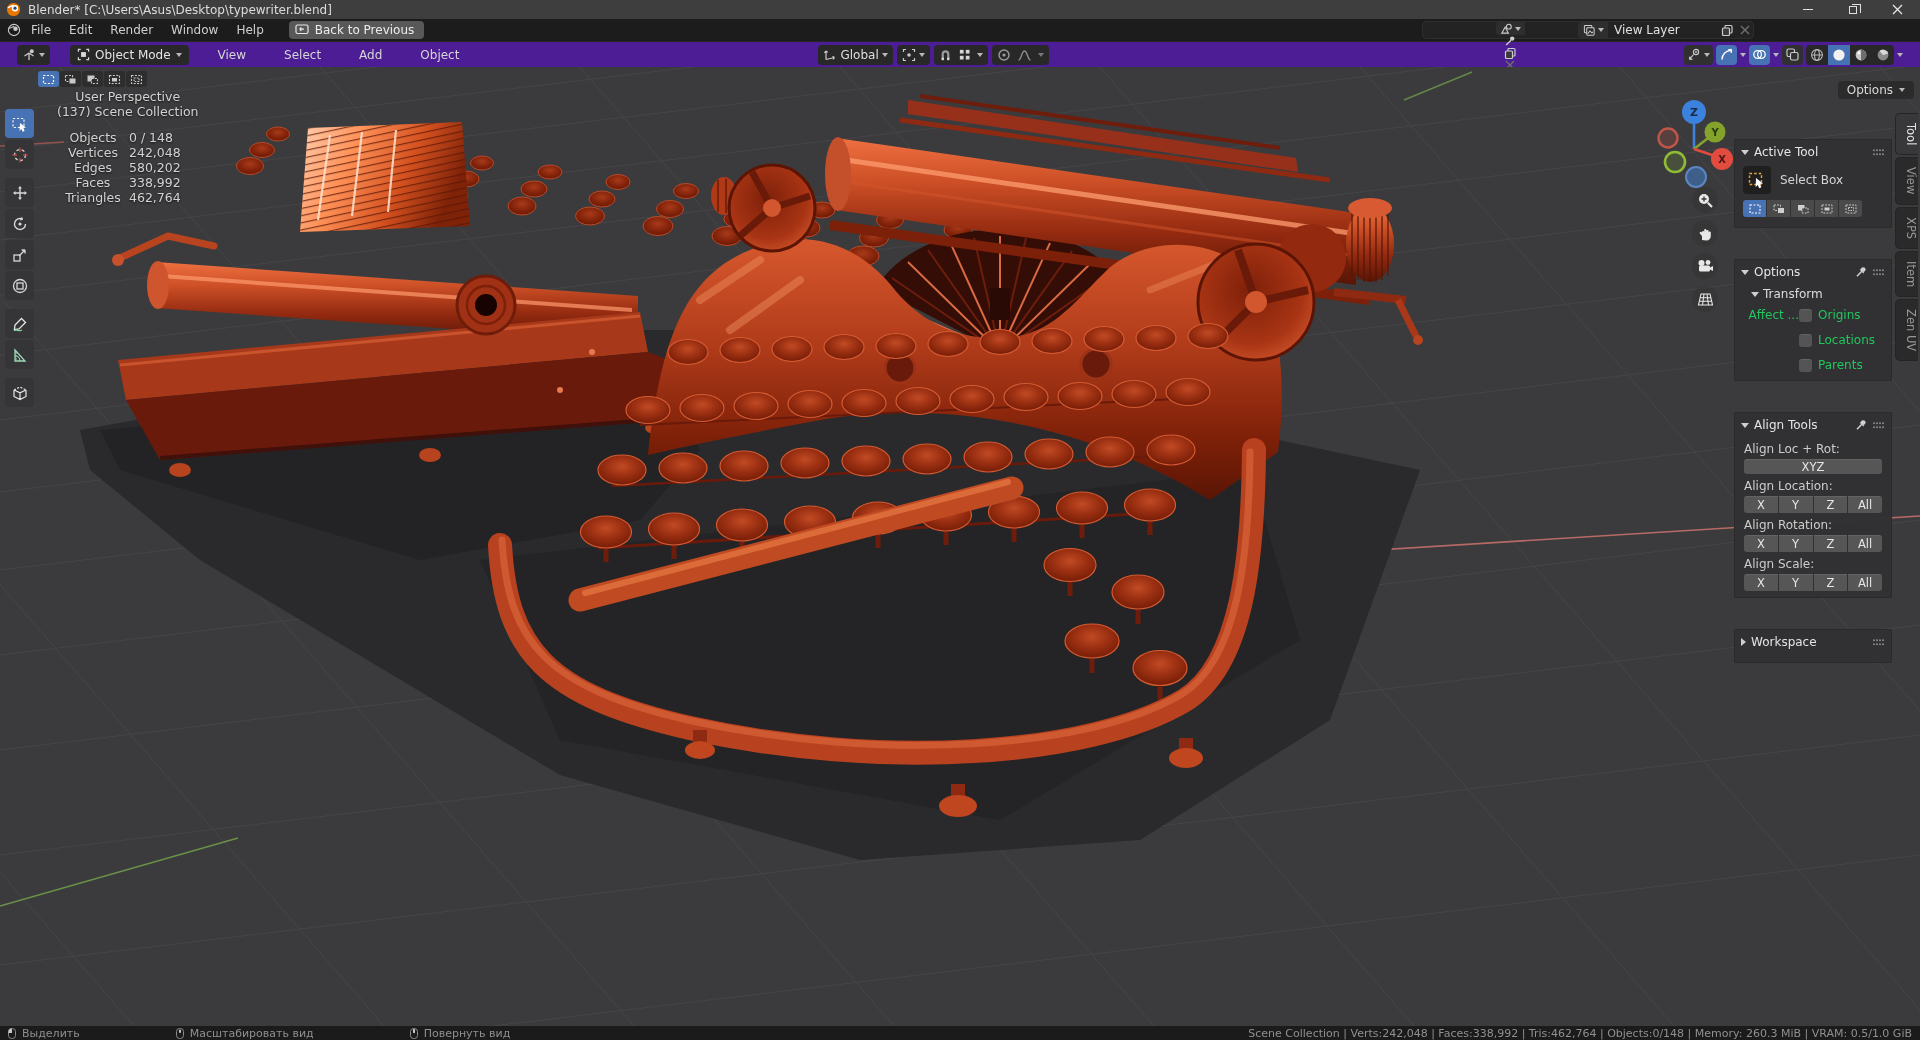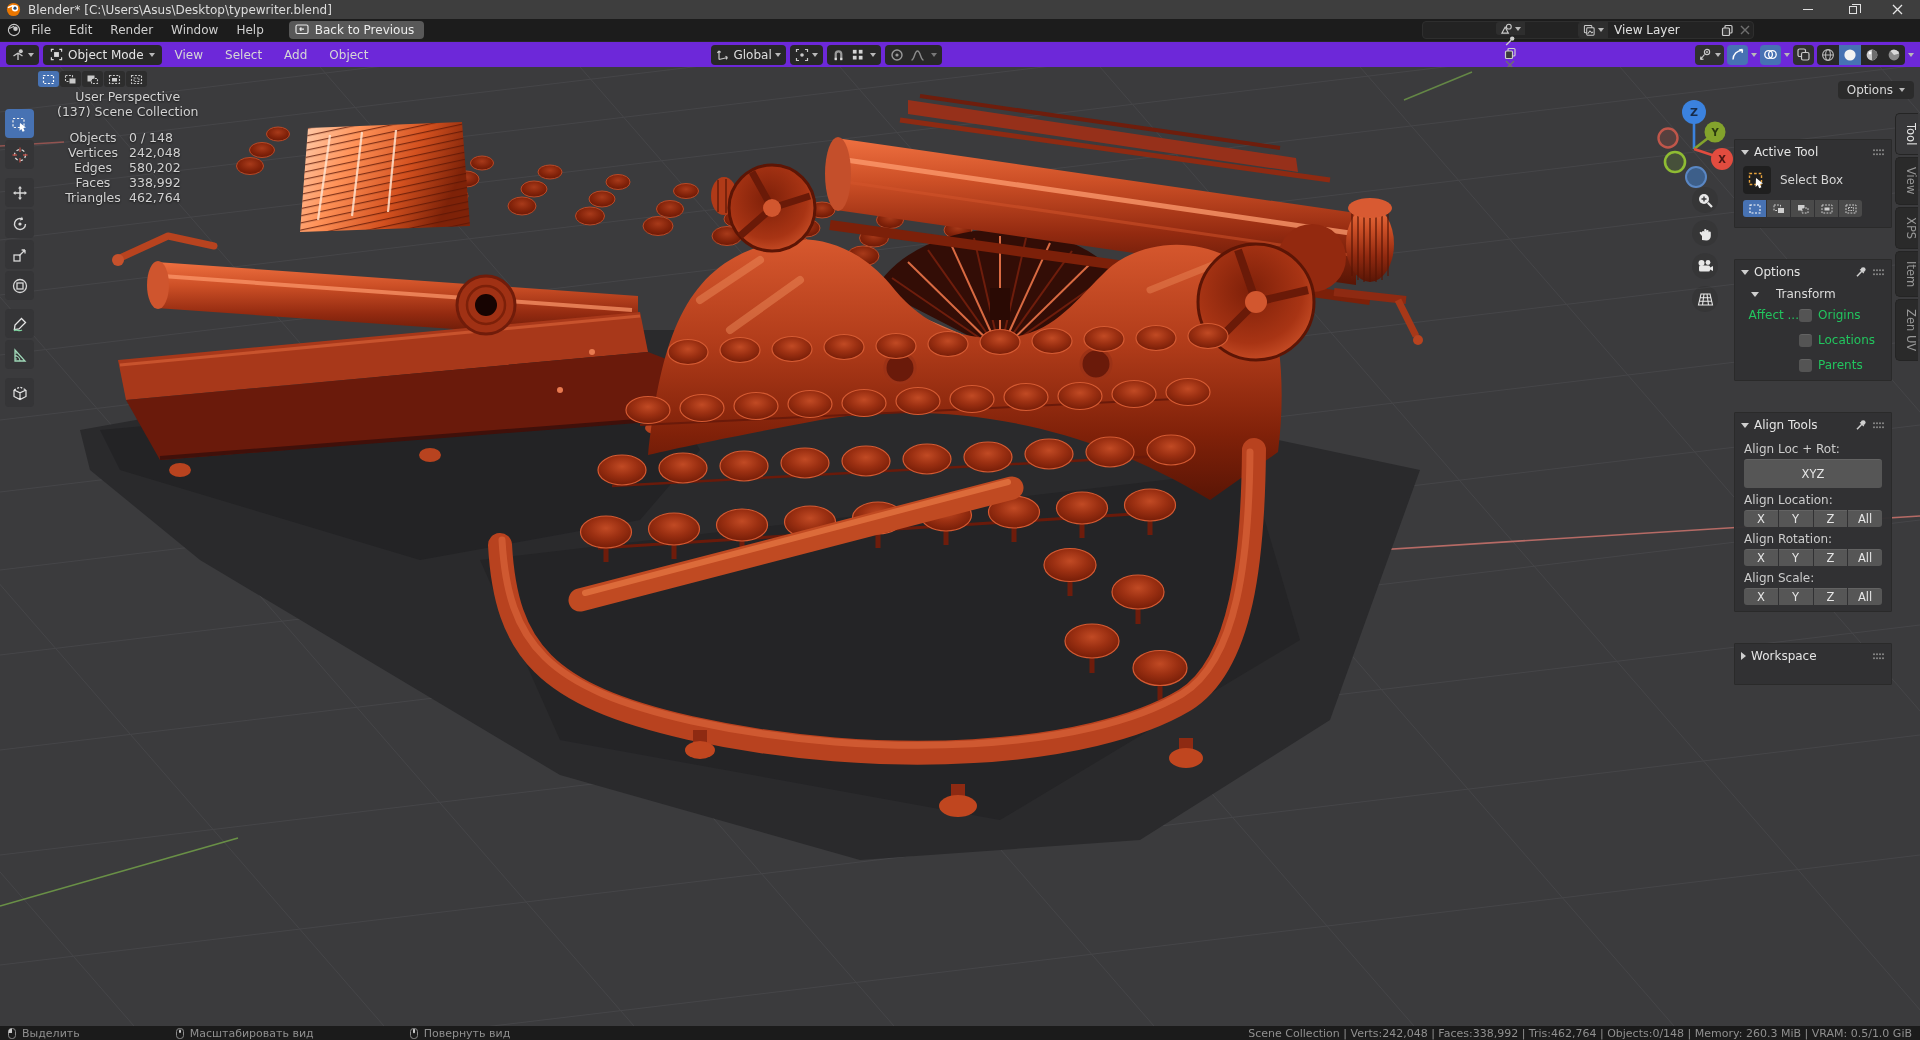--- a/index.html
+++ b/index.html
@@ -22,21 +22,21 @@
   .menubar{height:22px;background:#1c1c1c;display:flex;align-items:center;padding:0 6px;position:relative;}
   .menu-item{padding:2px 9px;color:#cfcfcf;border-radius:3px;}
   .btp-btn{margin-left:16px;display:flex;align-items:center;gap:6px;background:#585858;border-radius:4px;padding:2px 10px 2px 6px;color:#ececec;}
   .id-block{position:absolute;top:2px;height:18px;display:flex;align-items:center;background:#232323;border-radius:4px;border:1px solid #2e2e2e;}
   .id-block .icon-btn{display:flex;align-items:center;gap:2px;padding:0 4px;height:100%;background:#2e2e2e;border-radius:3px 0 0 3px;}
   .id-block .id-name{padding:0 6px;color:#e0e0e0;flex:1;white-space:nowrap;overflow:hidden;}
   .id-block .mini{padding:0 3px;display:flex;align-items:center;}
   .scene-block{right:322px;width:176px;flex-direction:column;}
   .vl-block{right:166px;width:176px;}
   
-  .toolheader{height:26px;background:#6d28d9;border-top:1px solid #252525;display:flex;align-items:center;padding:0 6px;gap:4px;}
+  .toolheader{height:26px;background:#4c1d95;border-top:1px solid #252525;display:flex;align-items:center;padding:0 17px;gap:20px;}
   .th-btn{display:flex;align-items:center;gap:3px;background:#282828;border-radius:4px;padding:2px 5px;height:20px;color:#dedede;}
   .th-menu{padding:3px 9px;color:#d6d6d6;}
   .mode-select{display:flex;align-items:center;gap:5px;background:#282828;border-radius:4px;padding:2px 7px;height:20px;color:#e3e3e3;}
   .center-cluster{display:flex;align-items:center;gap:4px;margin-left:330px;}
   .right-cluster{display:flex;align-items:center;gap:3px;margin-left:auto;}
   .tgl{display:flex;align-items:center;gap:2px;background:#303030;border-radius:4px;padding:1px 3px;height:20px;}
   .tgl.on{background:#4772b3;}
   .shade-group{display:flex;background:#282828;border-radius:4px;overflow:hidden;height:20px;}
   .shade-btn{width:22px;display:flex;align-items:center;justify-content:center;}
   .shade-btn.on{background:#4772b3;}
@@ -56,43 +56,43 @@
   .overlay-stats{position:absolute;left:57px;top:22px;color:#d2d2d2;text-shadow:0 1px 2px rgba(0,0,0,.65);font-size:12.5px;line-height:15px;text-align:center;}
   .stats-table{margin-top:11px;}
   .stats-row{display:flex;}
   .stats-row .lab{width:72px;}
   .nav-gizmo{position:absolute;left:1642px;top:26px;}
   .view-btns{position:absolute;left:1692px;top:120px;display:flex;flex-direction:column;gap:7px;align-items:center;}
   .view-btn{width:26px;height:26px;border-radius:13px;display:flex;align-items:center;justify-content:center;background:rgba(40,40,40,.25);}
   
   .sidebar{position:absolute;right:28px;top:44px;width:158px;display:flex;flex-direction:column;gap:3px;}
   .panel{background:rgba(49,49,51,.97);border:1px solid #2a2a2a;border-radius:1px;padding-bottom:6px;margin-top:28px;}
-  .panel.collapsed{padding-bottom:16px;}
+  .panel.collapsed{padding-bottom:8px;}
   .panel-head{display:flex;align-items:center;gap:5px;padding:5px 6px;color:#e4e4e4;}
   .panel-head .grip{margin-left:auto;}
   .tw{width:0;height:0;display:inline-block;}
   .tw.down{border-left:4px solid transparent;border-right:4px solid transparent;border-top:5px solid #cfcfcf;}
   .tw.right{border-top:4px solid transparent;border-bottom:4px solid transparent;border-left:5px solid #cfcfcf;}
   .tool-row{display:flex;align-items:center;gap:9px;padding:2px 8px 6px;}
   .tool-icon-box{width:28px;height:28px;background:#1f1f1f;border-radius:4px;display:flex;align-items:center;justify-content:center;}
   .mode5{display:flex;gap:1px;padding:0 8px 4px;}
   .mode5 .m{width:23px;height:17px;background:#4a4a4a;display:flex;align-items:center;justify-content:center;}
   .mode5 .m:first-child{border-radius:3px 0 0 3px;}
   .mode5 .m:last-child{border-radius:0 3px 3px 0;}
   .mode5 .m.on{background:#4772b3;}
-  .subhead{display:flex;align-items:center;gap:17px;padding:3px 6px 5px 16px;color:#dcdcdc;}
+  .subhead{display:flex;align-items:center;gap:4px;padding:3px 6px 5px 16px;color:#dcdcdc;}
   .affect-grid{display:grid;grid-template-columns:56px 1fr;padding:2px 8px;row-gap:11px;align-items:center;color:#22c55e;text-align:right;}
   .cb-row{display:flex;align-items:center;gap:6px;grid-column:2;}
   .cb{width:13px;height:13px;background:#545454;border-radius:3px;border-top:1px solid rgba(255,255,255,.09);}
   .al-label{padding:5px 9px 3px;color:#cccccc;}
   .al-grid{display:flex;gap:1px;padding:0 9px;}
   .al-btn{flex:1;height:17px;background:#565656;color:#e6e6e6;display:flex;align-items:center;justify-content:center;border-top:1px solid rgba(255,255,255,.08);font-size:11.5px;}
   .al-btn:first-child{border-radius:3px 0 0 3px;}
   .al-btn:last-child{border-radius:0 3px 3px 0;}
-  .al-wide{margin:0 9px;height:29px;background:#565656;border-radius:3px;color:#e6e6e6;display:flex;align-items:center;justify-content:center;border-top:1px solid rgba(255,255,255,.08);font-size:11.5px;}
+  .al-wide{margin:0 9px;height:15px;background:#565656;border-radius:3px;color:#e6e6e6;display:flex;align-items:center;justify-content:center;border-top:1px solid rgba(255,255,255,.08);font-size:11.5px;}
   .side-tabs{position:absolute;right:0;top:46px;width:25px;display:flex;flex-direction:column;gap:2px;}
   .side-tab{writing-mode:vertical-rl;background:#2a2a2a;color:#979797;border-radius:5px 0 0 5px;padding:9px 0;width:23px;text-align:center;font-size:11.5px;border:1px solid #242424;border-right:none;}
   .side-tab.on{background:#38383a;color:#e2e2e2;}
   
   .statusbar{position:absolute;bottom:0;left:0;width:1920px;height:14px;background:#1b1b1b;display:flex;align-items:center;padding:0 8px;font-size:11px;color:#8f8f8f;}
   .hint{display:flex;align-items:center;gap:6px;margin-right:96px;}
   .sb-stats{margin-left:auto;white-space:nowrap;color:#8f8f8f;}
   svg{display:block;}
 </style>
 </head>

